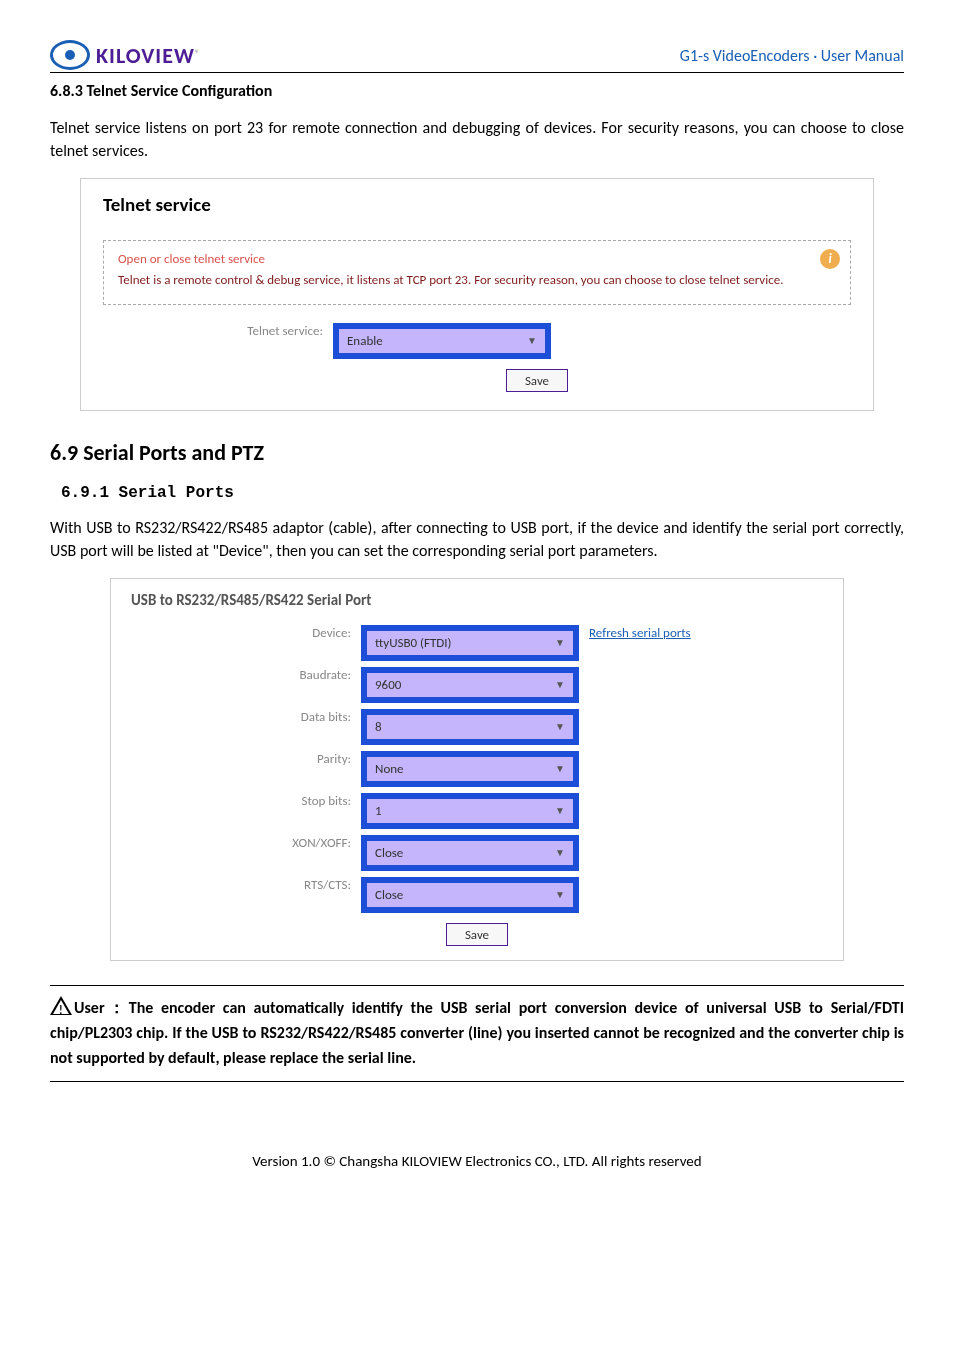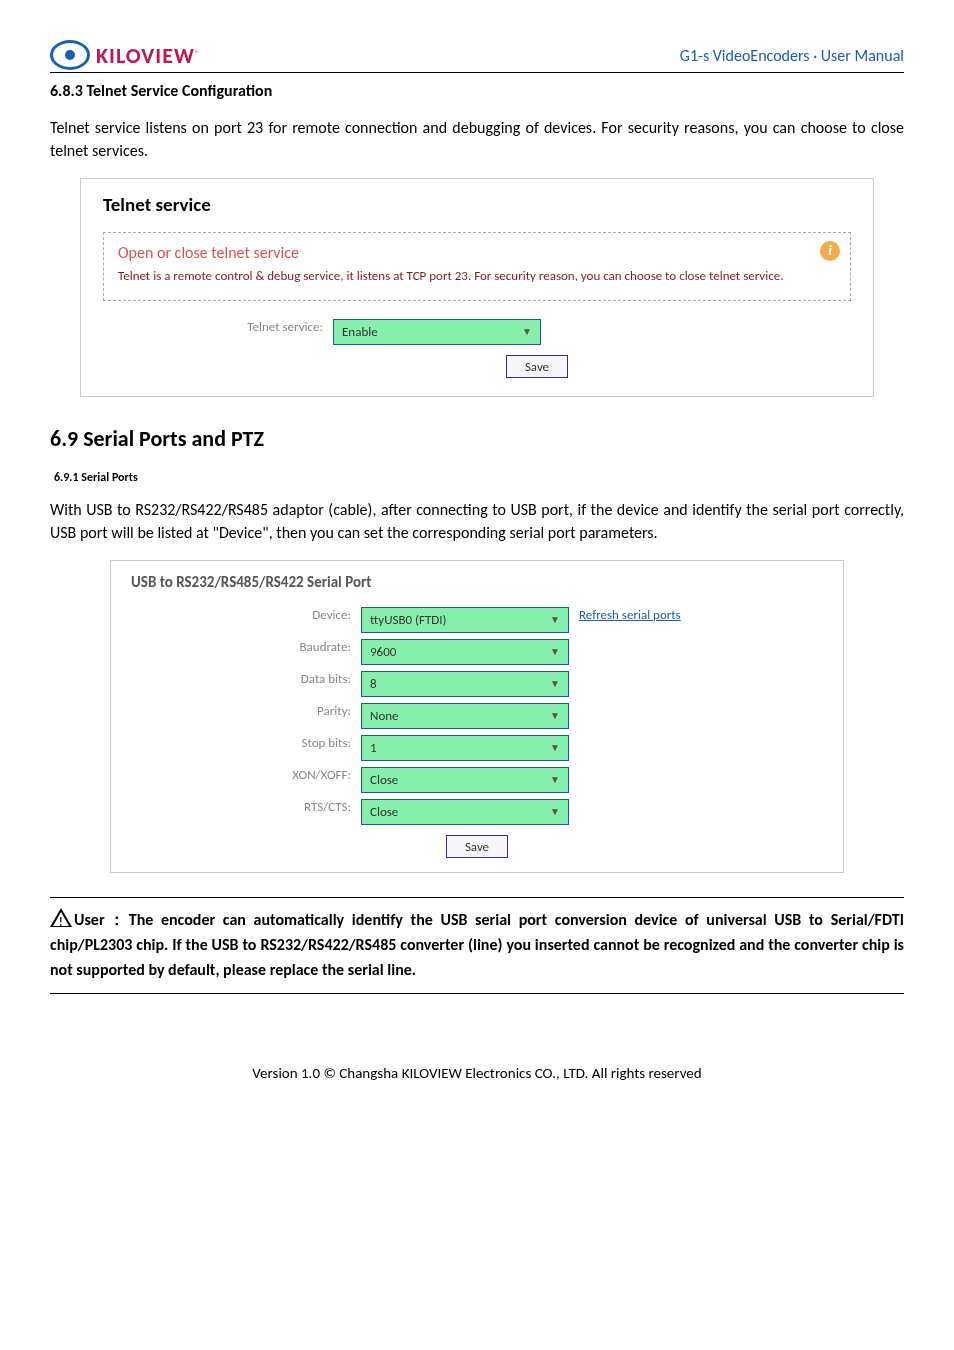--- a/index.html
+++ b/index.html
@@ -37,73 +37,74 @@
     position: absolute;
     width: 10px; height: 10px;
     background: #1a5fb4;
     border-radius: 50%;
     top: 50%; left: 50%;
     transform: translate(-50%, -50%);
   }
   .logo-text {
     font-weight: 700;
     font-size: 22px;
-    color: #be185d;
+    color: #4c1d95;
     letter-spacing: 1px;
   }
   .logo-sup {
     font-size: 10px;
     color: #999;
     vertical-align: super;
   }
   .doc-title {
     color: #1a5fb4;
     font-weight: 400;
     font-size: 16px;
   }
   .h3 {
     font-weight: 700;
     font-size: 16px;
     margin: 4px 0 16px 0;
   }
   .h4 {
     font-weight: 700;
-    font-size: 12px;
-    margin: 10px 0 14px 4px;
+    font-size: 16px;
+    margin: 10px 0 14px 11px;
+    font-family: Liberation Mono, monospace;
   }
   .h2 {
     font-weight: 700;
     font-size: 22px;
     margin: 28px 0 18px 0;
   }
   .body-text {
     font-size: 16px;
     line-height: 1.45;
     text-align: justify;
     margin-bottom: 16px;
   }
   .panel {
     border: 1px solid #ccc;
     margin: 0 30px 14px 30px;
     padding: 14px 22px 18px 22px;
   }
   .panel-title {
     font-weight: 700;
     font-size: 19px;
-    margin-bottom: 16px;
+    margin-bottom: 24px;
   }
   .info-box {
     border: 1px dashed #aaa;
     padding: 10px 14px 14px 14px;
     position: relative;
     margin-bottom: 18px;
   }
   .info-box-title {
     color: #d9534f;
-    font-size: 16px;
+    font-size: 13px;
     margin-bottom: 4px;
   }
   .info-box-body {
     color: #7f1d1d;
     font-size: 13px;
     line-height: 1.5;
   }
   .info-icon {
     position: absolute;
     right: 10px; top: 8px;
@@ -123,22 +124,22 @@
     margin: 6px 0;
   }
   .form-label {
     width: 220px;
     text-align: right;
     color: #888;
     font-size: 13px;
     padding-right: 10px;
   }
   .faux-select {
-    border: 1px solid #1d4ed8;
-    background: #86efac;
+    border: 6px solid #1d4ed8;
+    background: #c4b5fd;
     height: 24px;
     line-height: 24px;
     font-size: 13px;
     padding: 0 8px;
     width: 190px;
     display: flex;
     justify-content: space-between;
     align-items: center;
     color: #333;
   }

